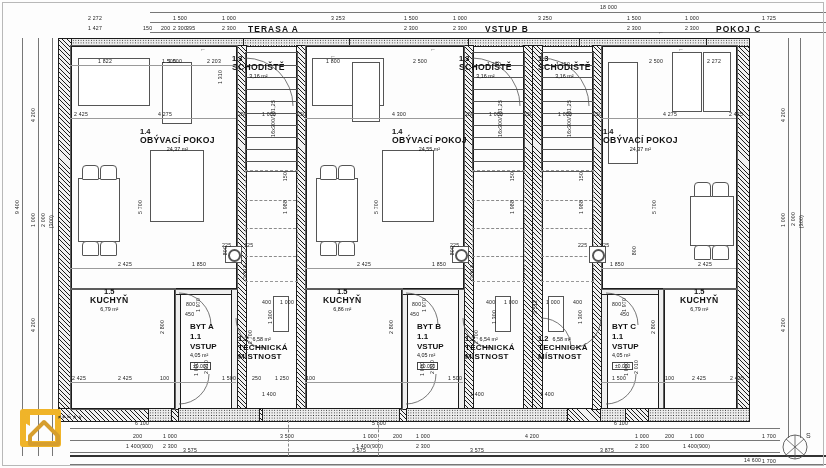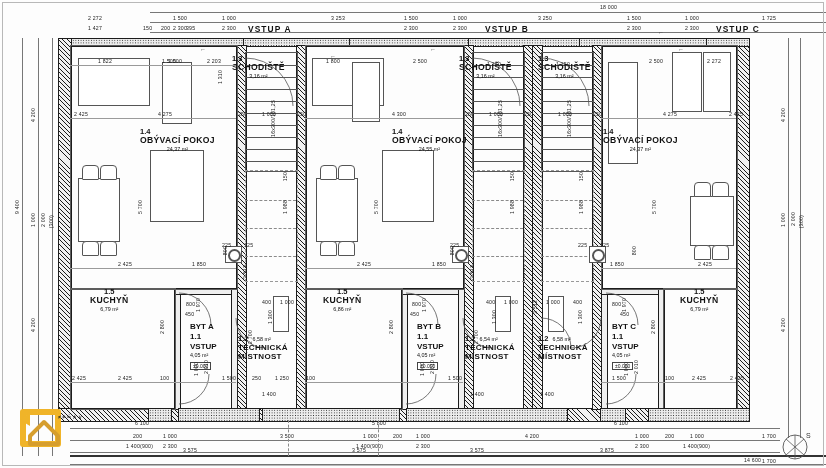--- a/index.html
+++ b/index.html
@@ -75,23 +75,23 @@
   <div class="dimtxt" style="left:161px;top:26px;">200</div>
   <div class="dimtxt" style="left:88px;top:26px;">1 427</div>
   <div class="dimtxt" style="left:186px;top:26px;">395</div>
   <div class="dimtxt" style="left:173px;top:26px;">2 300</div>
   <div class="dimtxt" style="left:222px;top:26px;">2 300</div>
   <div class="dimtxt" style="left:404px;top:26px;">2 300</div>
   <div class="dimtxt" style="left:453px;top:26px;">2 300</div>
   <div class="dimtxt" style="left:627px;top:26px;">2 300</div>
   <div class="dimtxt" style="left:685px;top:26px;">2 300</div>
 
-  <div class="tlab" style="left:248px;top:24px;">VSTUP  A</div>
+  <div class="tlab" style="left:248px;top:24px;">TERASA  A</div>
   <div class="tlab" style="left:485px;top:24px;">VSTUP  B</div>
-  <div class="tlab" style="left:716px;top:24px;">VSTUP  C</div>
+  <div class="tlab" style="left:716px;top:24px;">POKOJ  C</div>
 
   <div class="ln v thin" style="left:22px;top:38px;height:418px;"></div>
   <div class="ln v thin" style="left:38px;top:38px;height:418px;"></div>
   <div class="ln v thin" style="left:52px;top:38px;height:418px;"></div>
 
   <div class="dimtxt v" style="left:15px;top:200px;">9 400</div>
   <div class="dimtxt v" style="left:31px;top:108px;">4 200</div>
   <div class="dimtxt v" style="left:31px;top:213px;">1 000</div>
   <div class="dimtxt v" style="left:41px;top:213px;">2 000</div>
   <div class="dimtxt v" style="left:49px;top:215px;">(300)</div>

